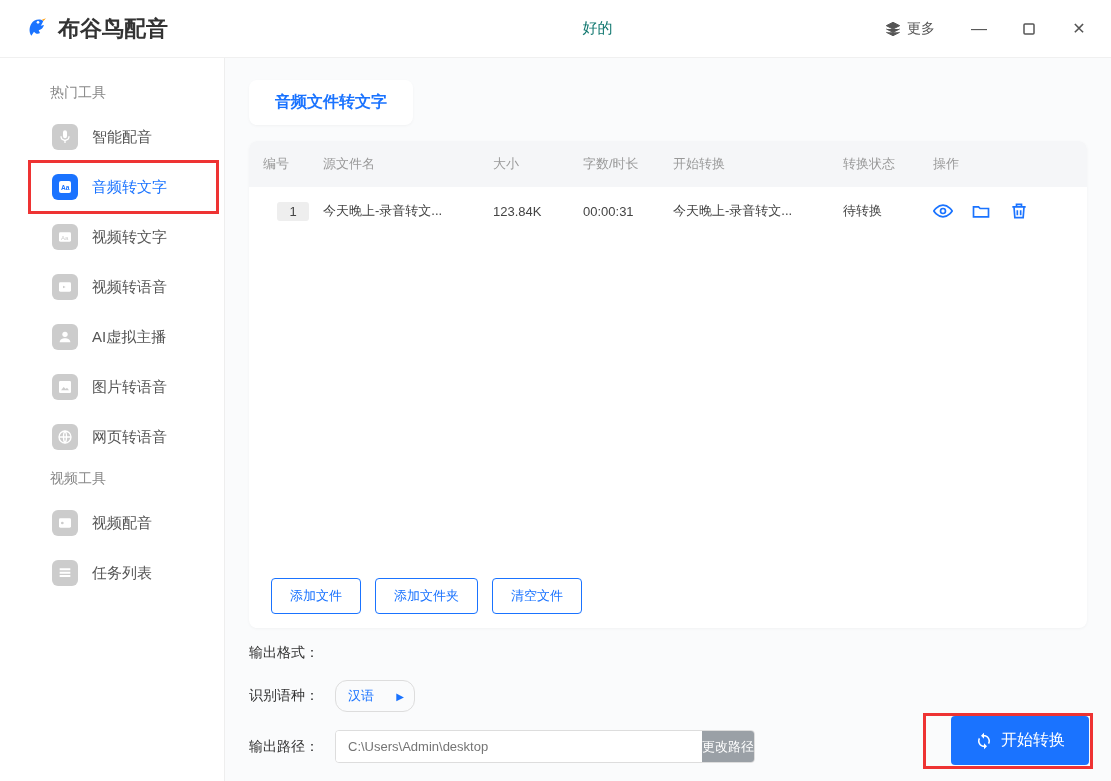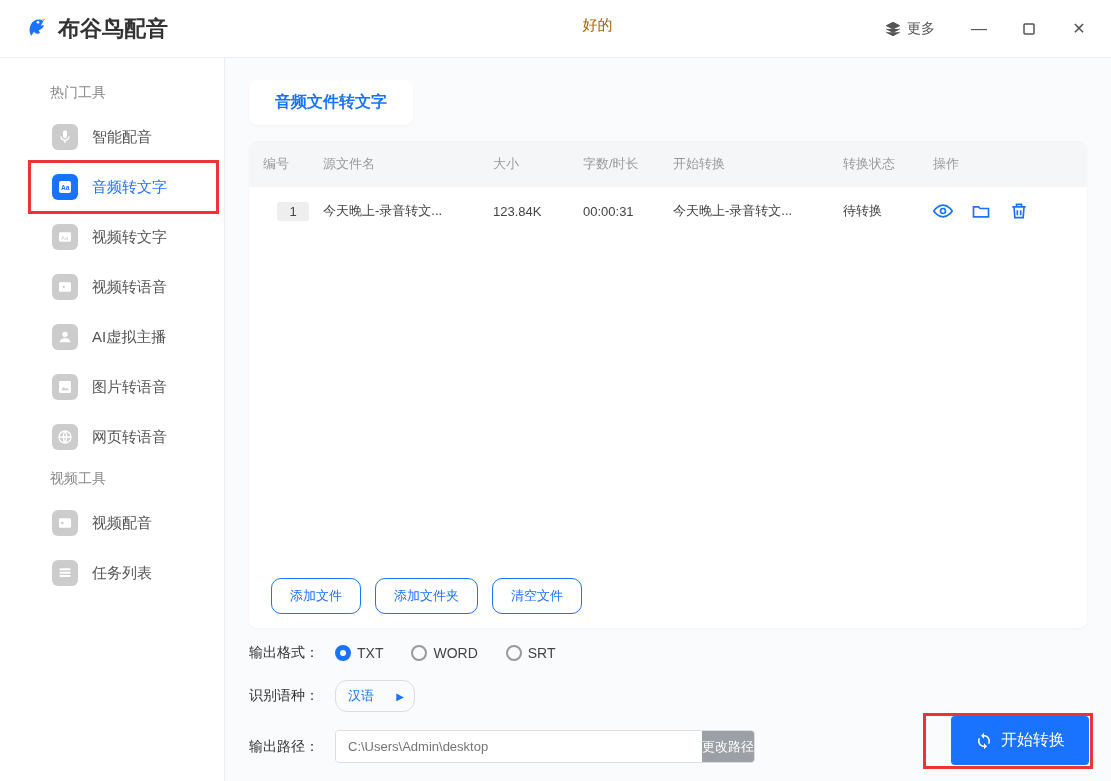--- a/index.html
+++ b/index.html
@@ -1,22 +1,22 @@
 <!DOCTYPE html>
 <html><head>
 <meta charset="utf-8">
 <style>
 * { box-sizing: border-box; margin: 0; padding: 0; font-family: "Microsoft YaHei", "PingFang SC", sans-serif; }
 body { width: 1111px; height: 781px; background: #fff; overflow: hidden; }
 
-.titlebar { height: 58px; display: flex; padding: 16px 18px; border-bottom: 1px solid #f0f0f0; }
+.titlebar { height: 58px; display: flex; align-items: center; padding: 16px 18px; border-bottom: 1px solid #f0f0f0; }
 .logo { display: flex; align-items: center; gap: 8px; }
 .logo-icon { width: 32px; height: 32px; }
 .logo-text { font-size: 22px; font-weight: 600; color: #333; }
-.title-center { flex: 1; text-align: center; font-size: 15px; color: #a16207; padding-left: 150px; }
+.title-center { flex: 1; text-align: center; font-size: 15px; color: #0f766e; padding-left: 150px; }
 .title-right { display: flex; align-items: center; gap: 22px; }
 .more-btn { display: flex; align-items: center; gap: 6px; color: #555; font-size: 14px; cursor: pointer; padding: 4px 8px; }
 .win-btn { width: 28px; height: 28px; display: flex; align-items: center; justify-content: center; cursor: pointer; color: #555; font-size: 16px; }
 
 .body { display: flex; height: calc(100% - 58px); }
 
 .sidebar { width: 243px; padding: 18px 0; overflow-y: auto; border-right: 1px solid #eee; }
 .side-section-title { font-size: 14px; color: #888; padding: 8px 24px 10px 50px; }
 .side-item { display: flex; align-items: center; gap: 14px; padding: 12px 0 12px 52px; font-size: 15px; color: #555; cursor: pointer; position: relative; }
 .side-item.active { color: #1a73ff; }
@@ -32,21 +32,21 @@
 
 .table-card { background: #fff; border-radius: 8px; flex: 1; display: flex; flex-direction: column; box-shadow: 0 1px 3px rgba(0,0,0,0.04); padding-bottom: 14px; }
 .thead { display: grid; grid-template-columns: 60px 170px 90px 90px 170px 90px 140px; padding: 14px 14px; font-size: 13px; color: #999; background: #f5f6f8; border-top-left-radius: 8px; border-top-right-radius: 8px; }
 .trow { display: grid; grid-template-columns: 60px 170px 90px 90px 170px 90px 140px; padding: 14px 14px; font-size: 13px; color: #444; align-items: center; }
 .trow .idx { background: #eee; width: 32px; text-align: center; border-radius: 3px; padding: 2px 0; margin: 0 auto; }
 .cell { overflow: hidden; white-space: nowrap; text-overflow: ellipsis; }
 .ops { display: flex; gap: 18px; align-items: center; }
 .ops .op-icon { width: 20px; height: 20px; cursor: pointer; color: #1a73ff; }
 .table-spacer { flex: 1; }
 .table-actions { display: flex; gap: 14px; padding: 0 22px; }
-.ghost-btn { border: 1px solid #1a73ff; color: #1a73ff; background: #fff; padding: 8px 18px; font-size: 13px; border-radius: 10px; cursor: pointer; }
+.ghost-btn { border: 1px solid #1a73ff; color: #1a73ff; background: #fff; padding: 8px 18px; font-size: 13px; border-radius: 4px; cursor: pointer; }
 
 .footer { display: flex; flex-direction: column; gap: 18px; font-size: 14px; color: #444; position: relative; }
 .footer-row { display: flex; align-items: center; gap: 16px; }
 .footer-label { color: #333; font-weight: 500; min-width: 70px; }
 .radios { display: flex; gap: 28px; }
 .radio { display: flex; align-items: center; gap: 6px; cursor: pointer; }
 .radio-circle { width: 16px; height: 16px; border-radius: 50%; border: 2px solid #999; display: flex; align-items: center; justify-content: center; }
 .radio.checked .radio-circle { border-color: #1a73ff; background: #1a73ff; }
 .radio.checked .radio-circle::after { content: ''; width: 6px; height: 6px; background: #fff; border-radius: 50%; }
 .lang-select { border: 1px solid #ddd; padding: 6px 40px 6px 12px; border-radius: 12px; color: #1a73ff; font-size: 13px; cursor: pointer; position: relative; }
@@ -216,34 +216,20 @@
       <div class="table-actions">
         <button class="ghost-btn">添加文件</button>
         <button class="ghost-btn">添加文件夹</button>
         <button class="ghost-btn">清空文件</button>
       </div>
     </div>
 
     <div class="footer">
       <div class="footer-row">
         <span class="footer-label">输出格式：</span>
-        <div class="radios" id="radios">
-            <div class="radio checked">
-              <span class="radio-circle"></span>
-              <span>TXT</span>
-            </div>
-            <div class="radio">
-              <span class="radio-circle"></span>
-              <span>WORD</span>
-            </div>
-            <div class="radio">
-              <span class="radio-circle"></span>
-              <span>SRT</span>
-            </div>
-          </div>
       </div>
       <div class="footer-row">
         <span class="footer-label">识别语种：</span>
         <div class="lang-select">
           <span>汉语</span>
           <span class="chev">▶</span>
         </div>
       </div>
       <div class="footer-row">
         <span class="footer-label">输出路径：</span>

